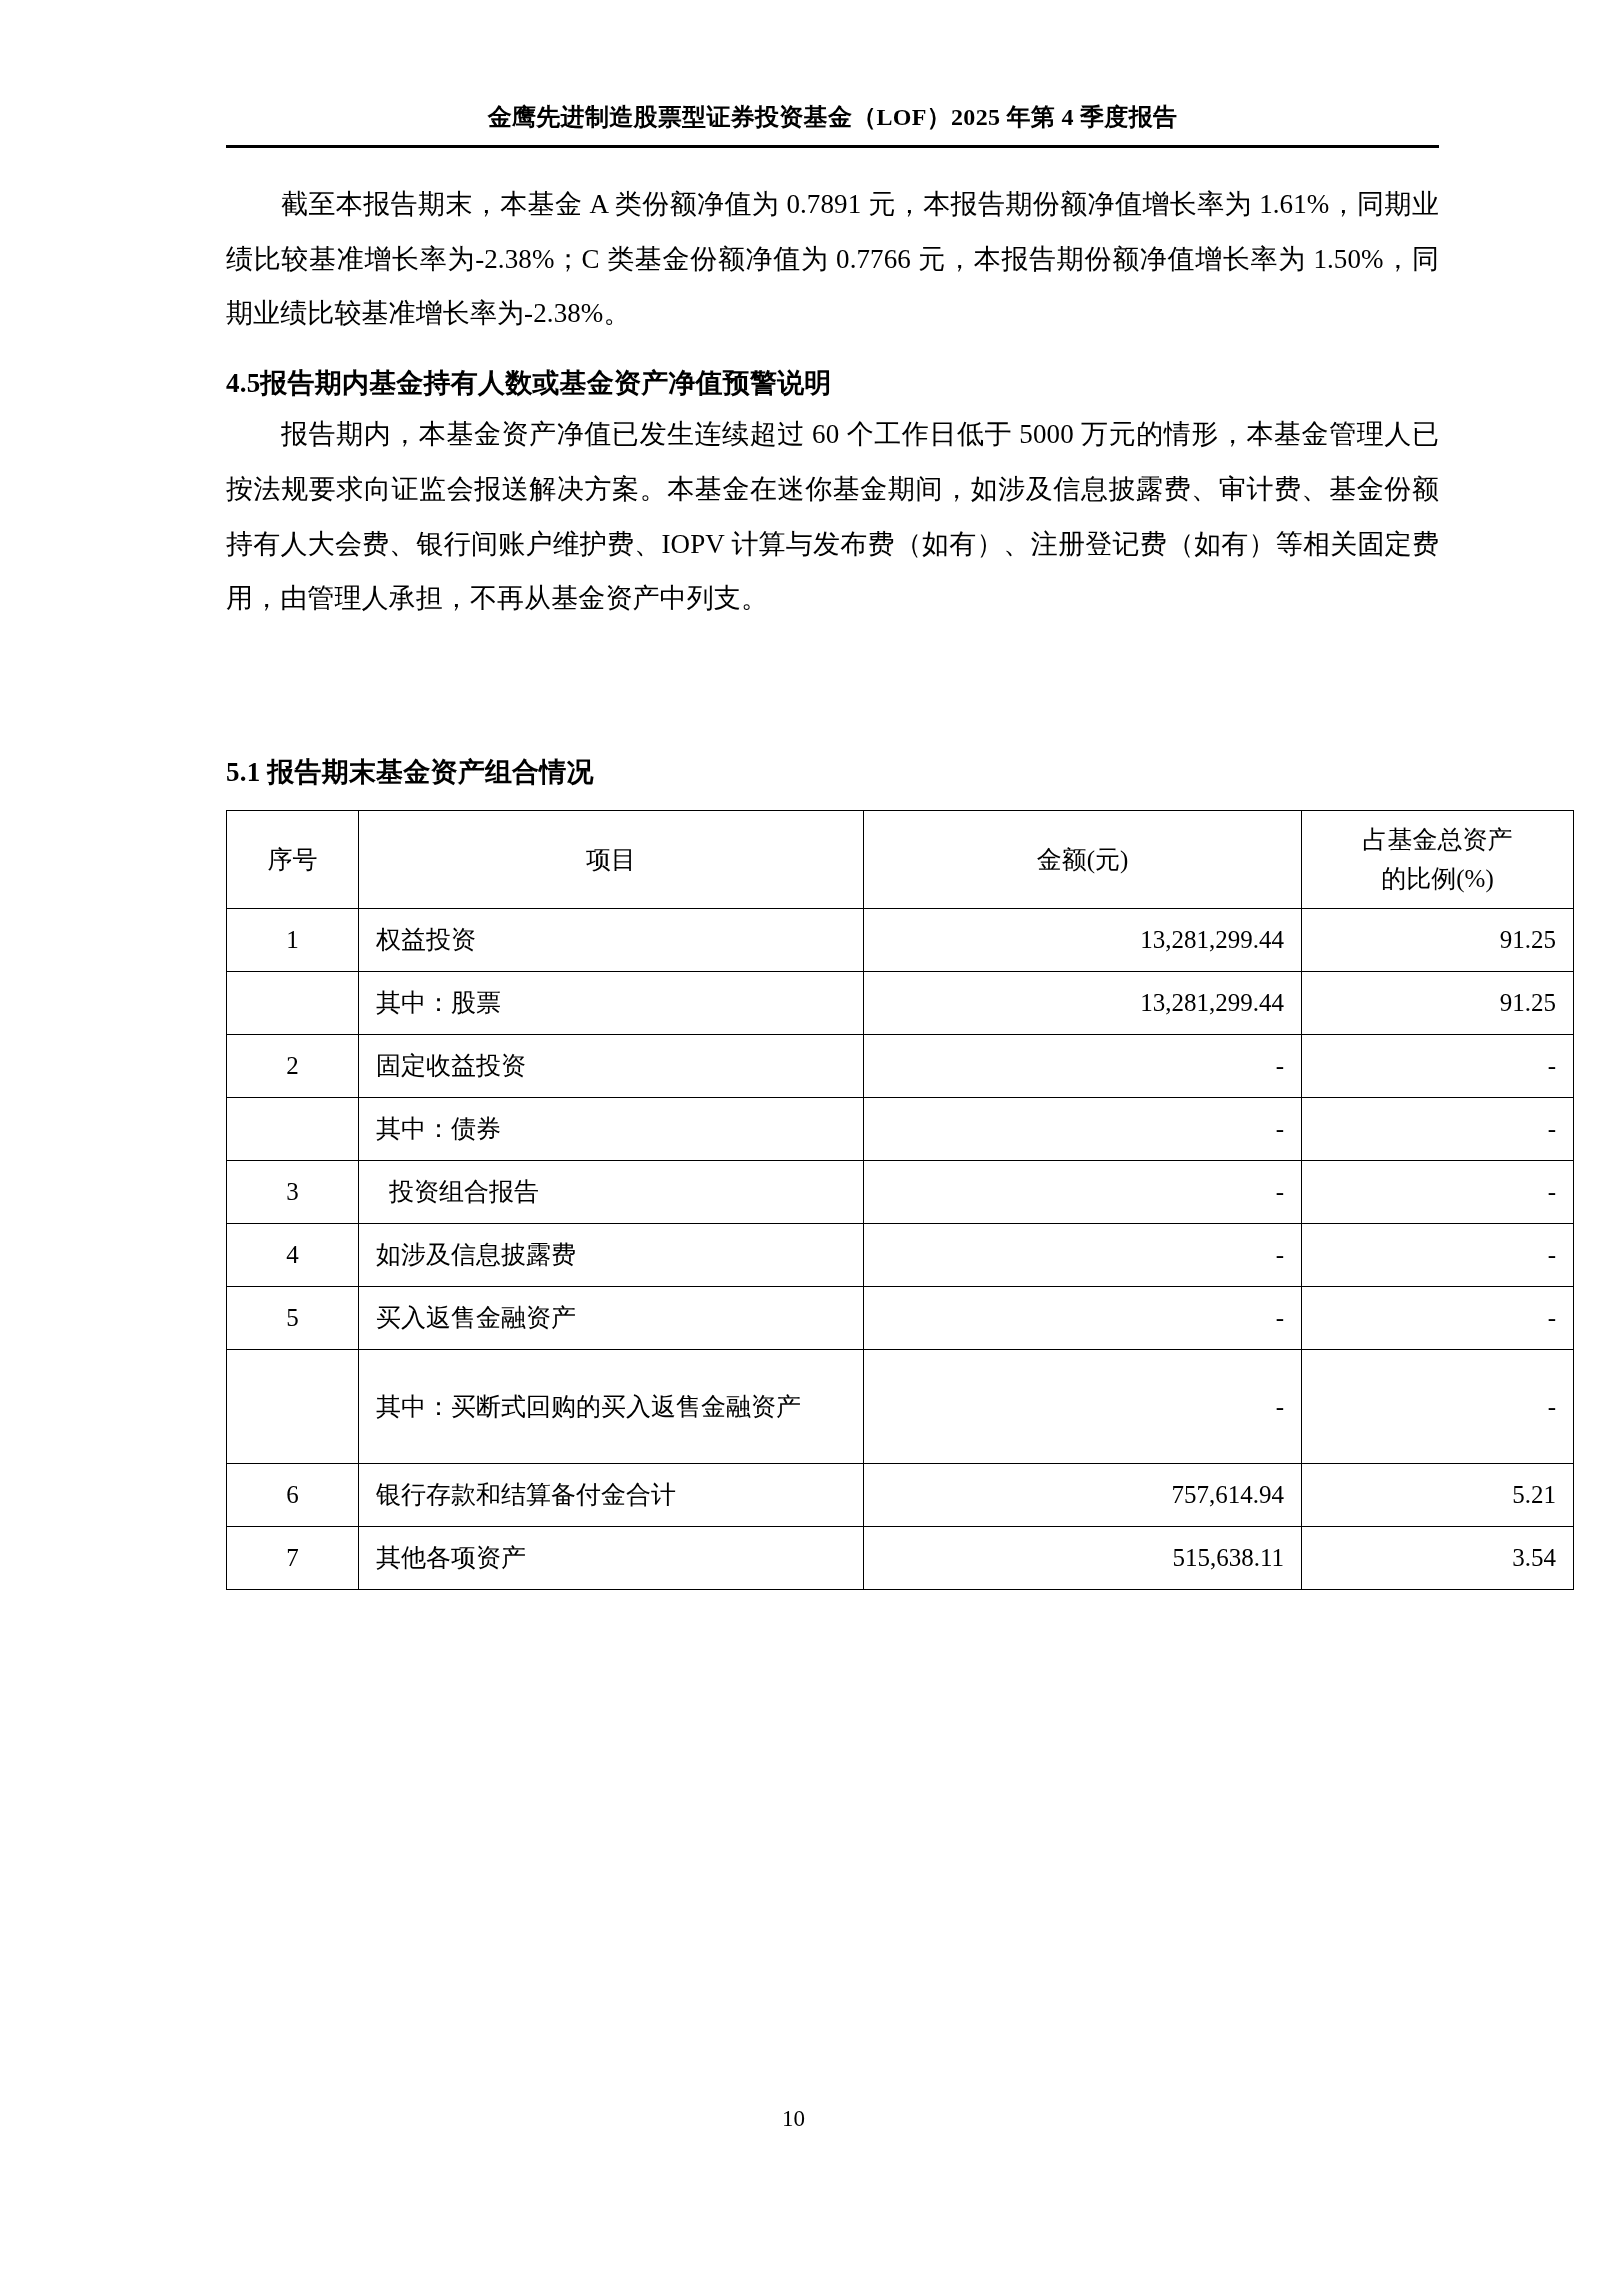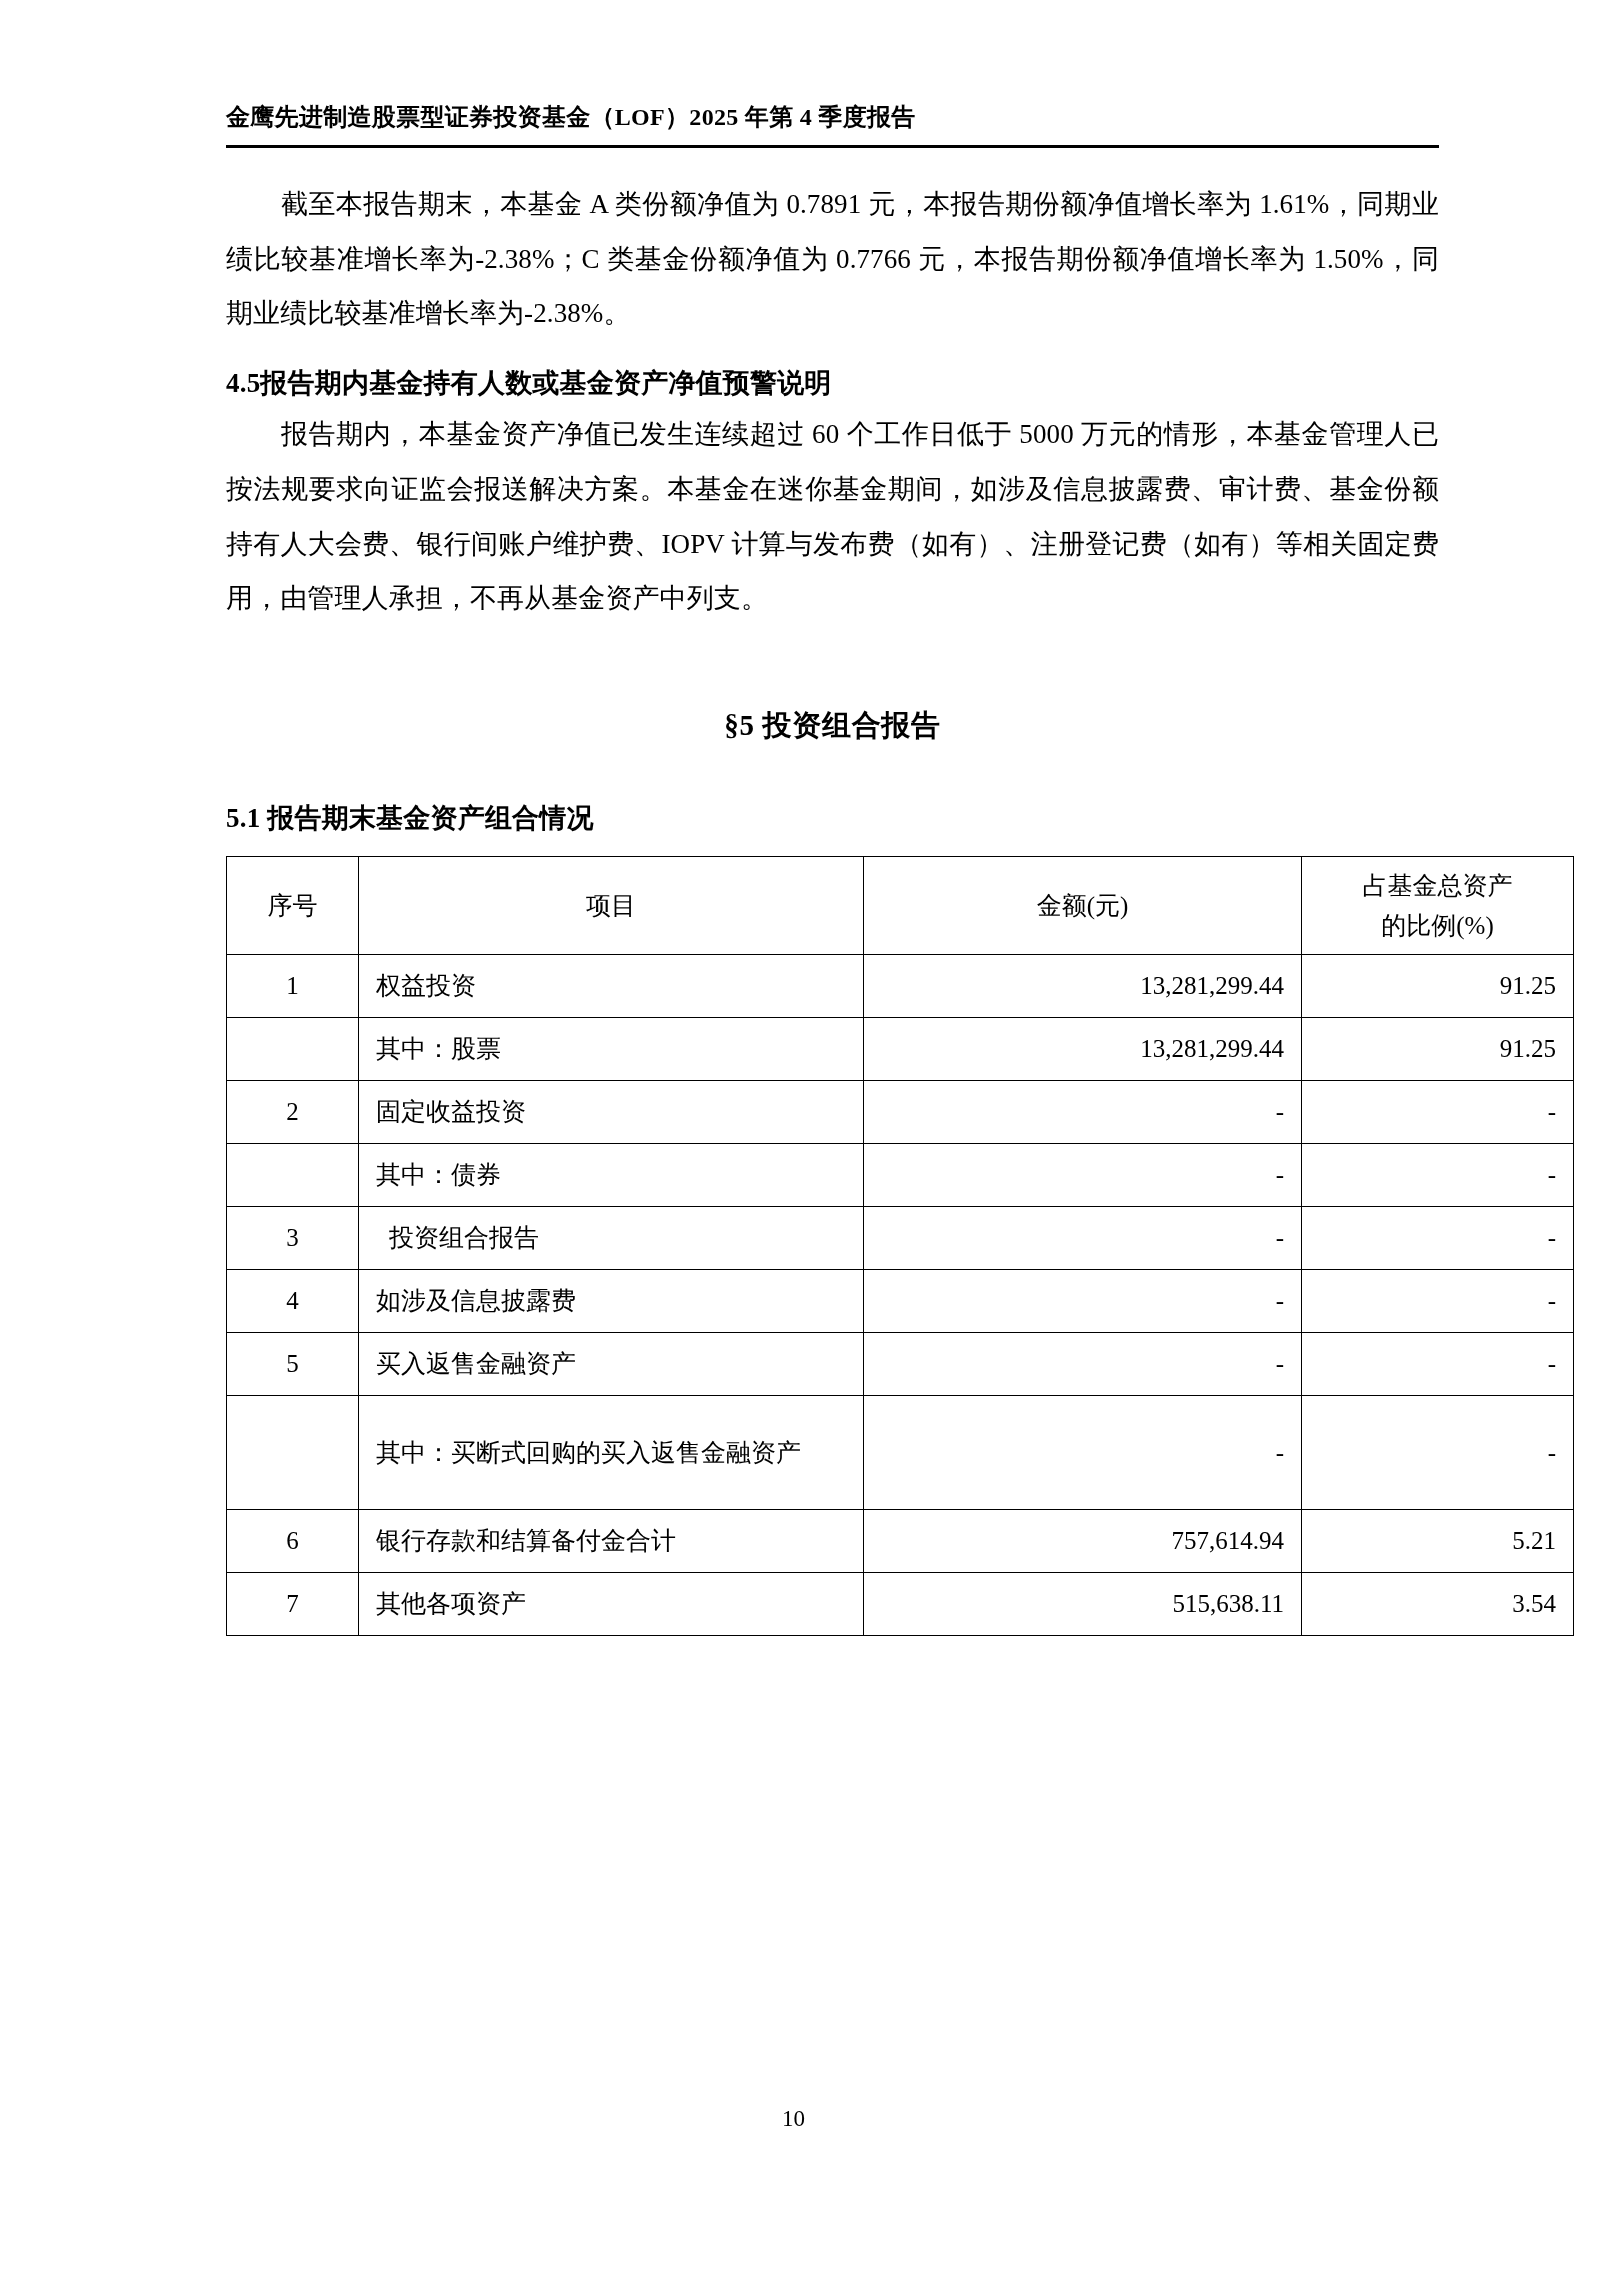--- a/index.html
+++ b/index.html
@@ -22,21 +22,21 @@
     width: 1623px;
     height: 2295px;
   }
 
   
   .running-header {
     position: absolute;
     left: 226px;
     top: 101px;
     width: 1213px;
-    text-align: left;
+    text-align: center;
     font-size: 24px;
     line-height: 1.35;
     font-weight: 700;
     letter-spacing: 0.3px;
   }
   .header-rule {
     position: absolute;
     left: 226px;
     top: 145px;
     width: 1213px;
@@ -147,21 +147,20 @@
     <p class="body-text">截至本报告期末，本基金 A 类份额净值为 0.7891 元，本报告期份额净值增长率为 1.61%，同期业绩比较基准增长率为-2.38%；C 类基金份额净值为 0.7766 元，本报告期份额净值增长率为 1.50%，同期业绩比较基准增长率为-2.38%。</p>
 
     <div class="gap-sm"></div>
 
     <h2 class="sec-head">4.5报告期内基金持有人数或基金资产净值预警说明</h2>
 
     <p class="body-text">报告期内，本基金资产净值已发生连续超过 60 个工作日低于 5000 万元的情形，本基金管理人已按法规要求向证监会报送解决方案。本基金在迷你基金期间，如涉及信息披露费、审计费、基金份额持有人大会费、银行间账户维护费、IOPV 计算与发布费（如有）、注册登记费（如有）等相关固定费用，由管理人承担，不再从基金资产中列支。</p>
 
     <div style="height:76px"></div>
 
-    <h1 class="chapter-head">§5  投资组合报告</h1>
 
     <div style="height:48px"></div>
 
     <h2 class="sub-head">5.1  报告期末基金资产组合情况</h2>
 
     <div style="height:14.4px"></div>
 
     <table class="assets">
       <thead>
         <tr class="row-h">

